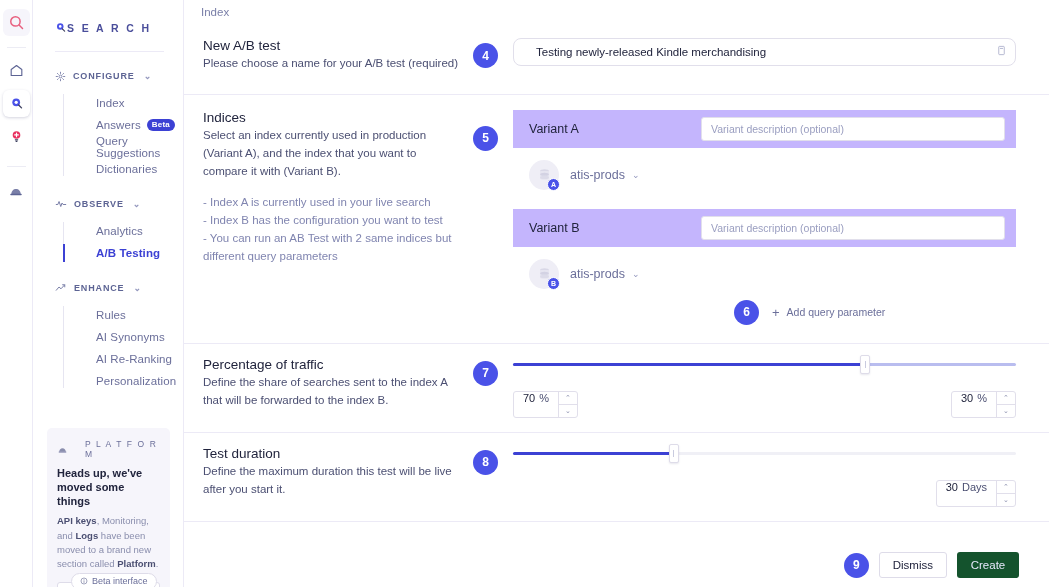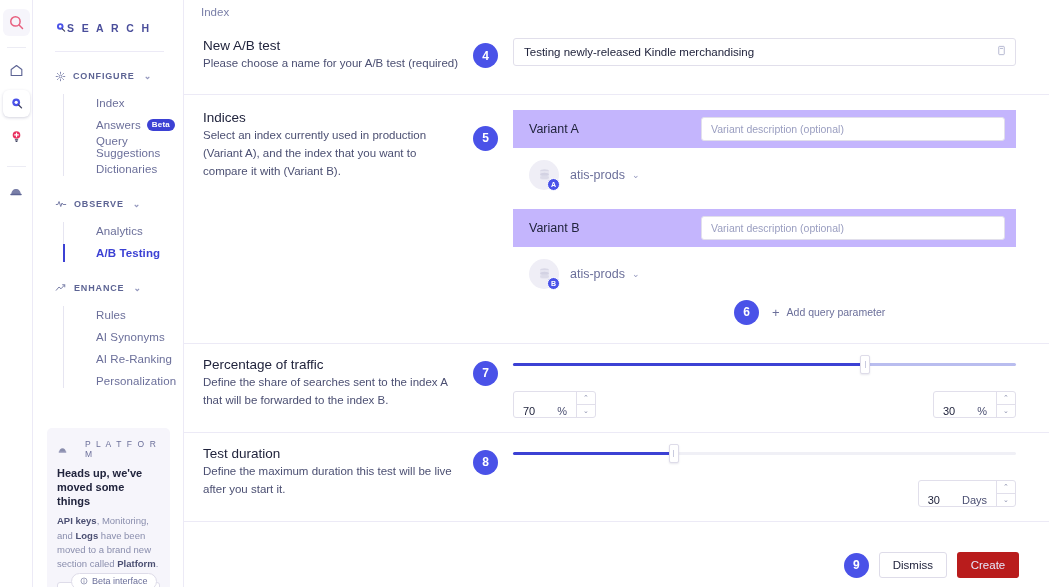--- a/index.html
+++ b/index.html
@@ -115,23 +115,23 @@
 
   .step {
     width: 25px; height: 25px; border-radius: 50%; background: #4a52e8;
     color: #fff; font-size: 12px; font-weight: 700;
     display: flex; align-items: center; justify-content: center;
     flex: none; z-index: 5;
   }
   .right-col { flex: 1; padding-left: 15px; }
 
   .text-input {
-    width: 100%; height: 28px; border: 1px solid #e1dfeb; border-radius: 3px;
+    width: 100%; height: 28px; border: 1px solid #e1dfeb; border-radius: 8px;
     background: #fff; font-size: 11.5px; color: #21243d;
-    padding: 0 26px 0 10px; font-family: inherit; outline: none;
+    padding: 0 26px 0 22px; font-family: inherit; outline: none;
   }
   .input-wrap { position: relative; }
   .input-icon {
     position: absolute; right: 9px; top: 7px; color: #a8abc8;
   }
 
   .variant-head {
     display: flex; align-items: center; background: #c4b5fd;
     height: 38px; padding: 0 11px 0 16px; gap: 12px;
   }
@@ -175,21 +175,21 @@
     box-shadow: 0 1px 2px rgba(60,60,110,.12);
     display: flex; align-items: center; justify-content: center;
   }
   .thumb::after { content: ""; width: 1px; height: 7px; background: #c9cbdf; }
 
   .stepper {
     display: inline-flex; align-items: stretch; height: 27px;
     border: 1px solid #e1dfeb; border-radius: 3px; background: #fff;
   }
   .stepper-val {
-    display: flex; align-items: flex-end; gap: 22px; padding: 0 9px;
+    display: flex; align-items: flex-start; gap: 4px; padding: 0 9px;
     font-size: 11px; color: #21243d;
   }
   .stepper-val .unit { color: #4b4f72; }
   .stepper-btns {
     width: 19px; border-left: 1px solid #e1dfeb;
     display: flex; flex-direction: column;
   }
   .stepper-btns span {
     flex: 1; display: flex; align-items: center; justify-content: center;
     font-size: 7px; color: #8a8ead;
@@ -202,21 +202,21 @@
     gap: 10px; padding-right: 30px; background: #fff;
   }
   .btn-secondary {
     height: 26px; min-width: 62px; padding: 0 13px;
     border: 1px solid #dedce9; border-radius: 3px; background: #fff;
     font-size: 11.5px; color: #21243d; font-family: inherit;
     display: flex; align-items: center; justify-content: center;
   }
   .btn-primary-disabled {
     height: 26px; min-width: 62px; padding: 0 13px;
-    border: none; border-radius: 3px; background: #b91c1c;
+    border: none; border-radius: 3px; background: #14532d;
     font-size: 11.5px; color: #e6e8fb; font-family: inherit;
     display: flex; align-items: center; justify-content: center;
   }
   svg { display: block; }
 </style>
 </head>
 <body>
 
 <div class="app">
 
@@ -393,20 +393,25 @@
           </span>
         </div>
       </div>
     </div>
     <div class="divider"></div>
 
     <div class="section" style="padding-top:15px; padding-bottom:18px; align-items:flex-start;">
       <div class="left-col">
         <div class="sec-title">Indices</div>
         <div class="sec-desc">Select an index currently used in production (Variant A), and the index that you want to compare it with (Variant B).</div>
+        <div class="sec-notes">
+          <div>- Index A is currently used in your live search</div>
+          <div>- Index B has the configuration you want to test</div>
+          <div>- You can run an AB Test with 2 same indices but different query parameters</div>
+        </div>
       </div>
       <div class="step" style="margin-top:16px;">5</div>
       <div class="right-col" style="padding-left:15px;">
 
         <div class="variant-head">
           <span class="variant-label">Variant A</span>
           <input class="variant-desc-input" placeholder="Variant description (optional)" style="">
         </div>
         <div class="index-row">
           <span class="db-avatar">

